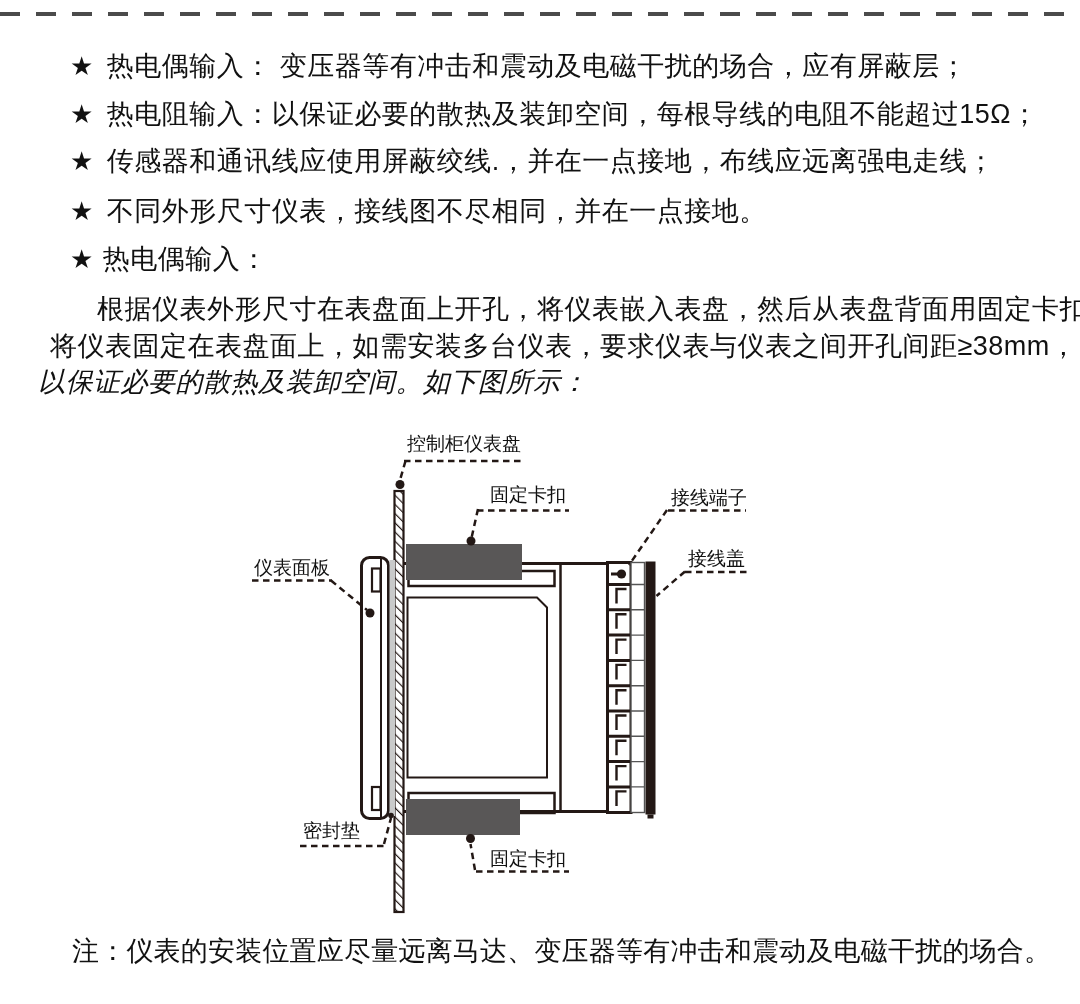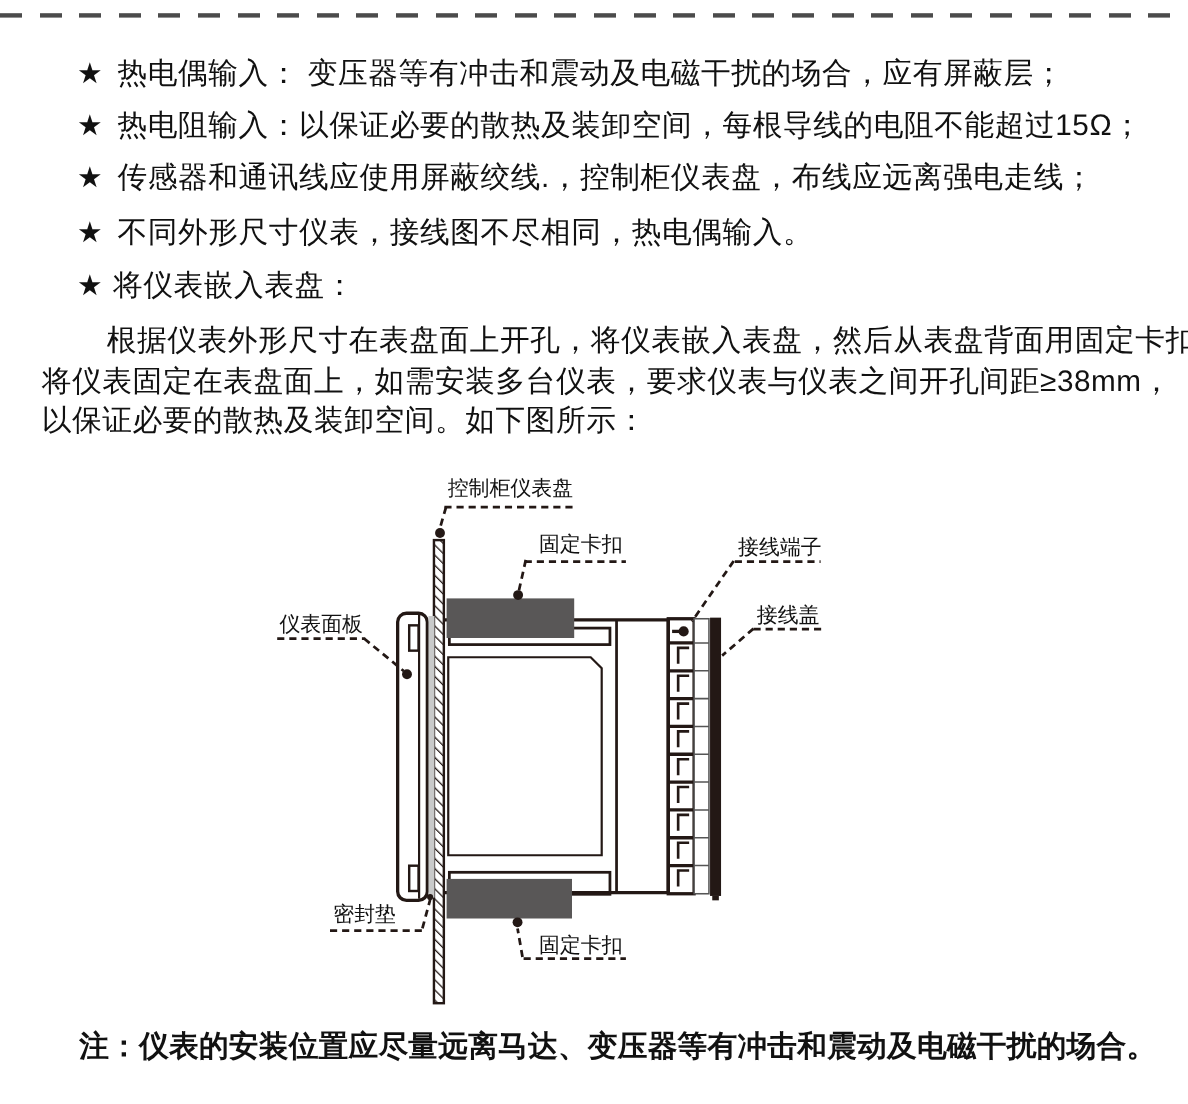--- a/index.html
+++ b/index.html
@@ -18,24 +18,24 @@
   .bullet .star{font-size:26px;line-height:32px;}
   .b1{left:70px;top:50px;}
   .b2{left:70px;top:98px;}
   .b3{left:70px;top:145px;}
   .b4{left:70px;top:195px;}
   .b5{left:70px;top:243px;gap:9px;}
   .para-line{
     position:absolute;font-size:27px;font-weight:500;line-height:32px;white-space:nowrap;letter-spacing:0.5px;
   }
   .p1{left:97px;top:293px;}
-  .p2{left:38px;top:330px;}
-  .p3{left:38px;top:366px;}
+  .p2{left:50px;top:330px;}
+  .p3{left:38px;top:366px;font-style:italic;}
   .note{
-    position:absolute;left:72px;top:935px;font-size:27px;font-weight:700;
+    position:absolute;left:72px;top:935px;font-size:27px;font-weight:400;
     line-height:32px;white-space:nowrap;letter-spacing:0.2px;
   }
   svg.diagram{position:absolute;left:0;top:0;width:1080px;height:1004px;}
   svg.diagram text{font-size:19px;font-weight:500;fill:#111111;letter-spacing:0px;}
   .ln{stroke:#231815;fill:none;}
   .dash{stroke:#231815;fill:none;stroke-dasharray:6.5 4.5;}
 </style>
 </head>
 <body>
 
@@ -46,29 +46,29 @@
   <div class="bullet b1">
     <span class="star">★</span>
     <span>热电偶输入： 变压器等有冲击和震动及电磁干扰的场合，应有屏蔽层；</span>
   </div>
   <div class="bullet b2">
     <span class="star">★</span>
     <span>热电阻输入：以保证必要的散热及装卸空间，每根导线的电阻不能超过15Ω；</span>
   </div>
   <div class="bullet b3">
     <span class="star">★</span>
-    <span>传感器和通讯线应使用屏蔽绞线.，控制柜仪表盘，布线应远离强电走线；</span>
+    <span>传感器和通讯线应使用屏蔽绞线.，并在一点接地，布线应远离强电走线；</span>
   </div>
   <div class="bullet b4">
     <span class="star">★</span>
-    <span>不同外形尺寸仪表，接线图不尽相同，热电偶输入。</span>
+    <span>不同外形尺寸仪表，接线图不尽相同，并在一点接地。</span>
   </div>
   <div class="bullet b5">
     <span class="star">★</span>
-    <span>将仪表嵌入表盘：</span>
+    <span>热电偶输入：</span>
   </div>
 
   <div class="para-line p1">根据仪表外形尺寸在表盘面上开孔，将仪表嵌入表盘，然后从表盘背面用固定卡扣</div>
   <div class="para-line p2">将仪表固定在表盘面上，如需安装多台仪表，要求仪表与仪表之间开孔间距≥38mm，</div>
   <div class="para-line p3">以保证必要的散热及装卸空间。如下图所示：</div>
 
   <svg class="diagram" viewBox="0 0 1080 1004">
     <defs>
       <pattern id="hatch" width="6.5" height="6.5" patternUnits="userSpaceOnUse" patternTransform="rotate(-45)">
         <rect width="6.5" height="6.5" fill="#ffffff"></rect>

